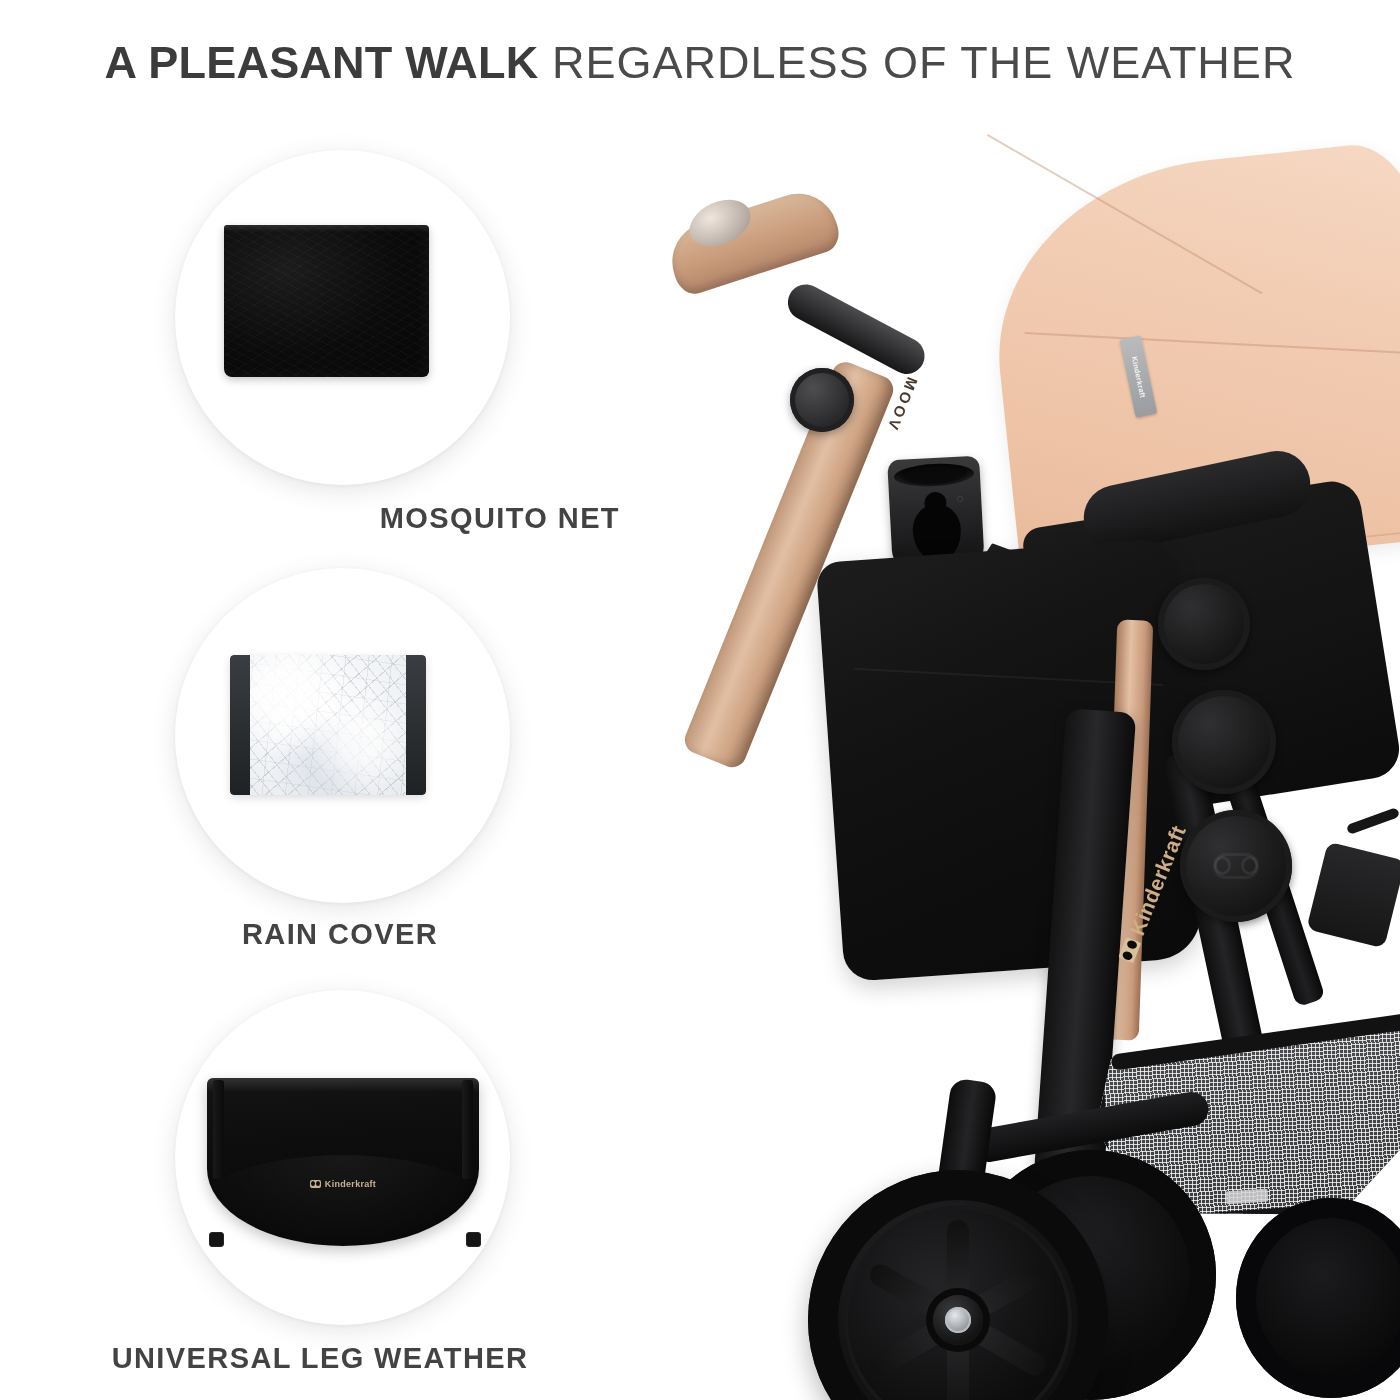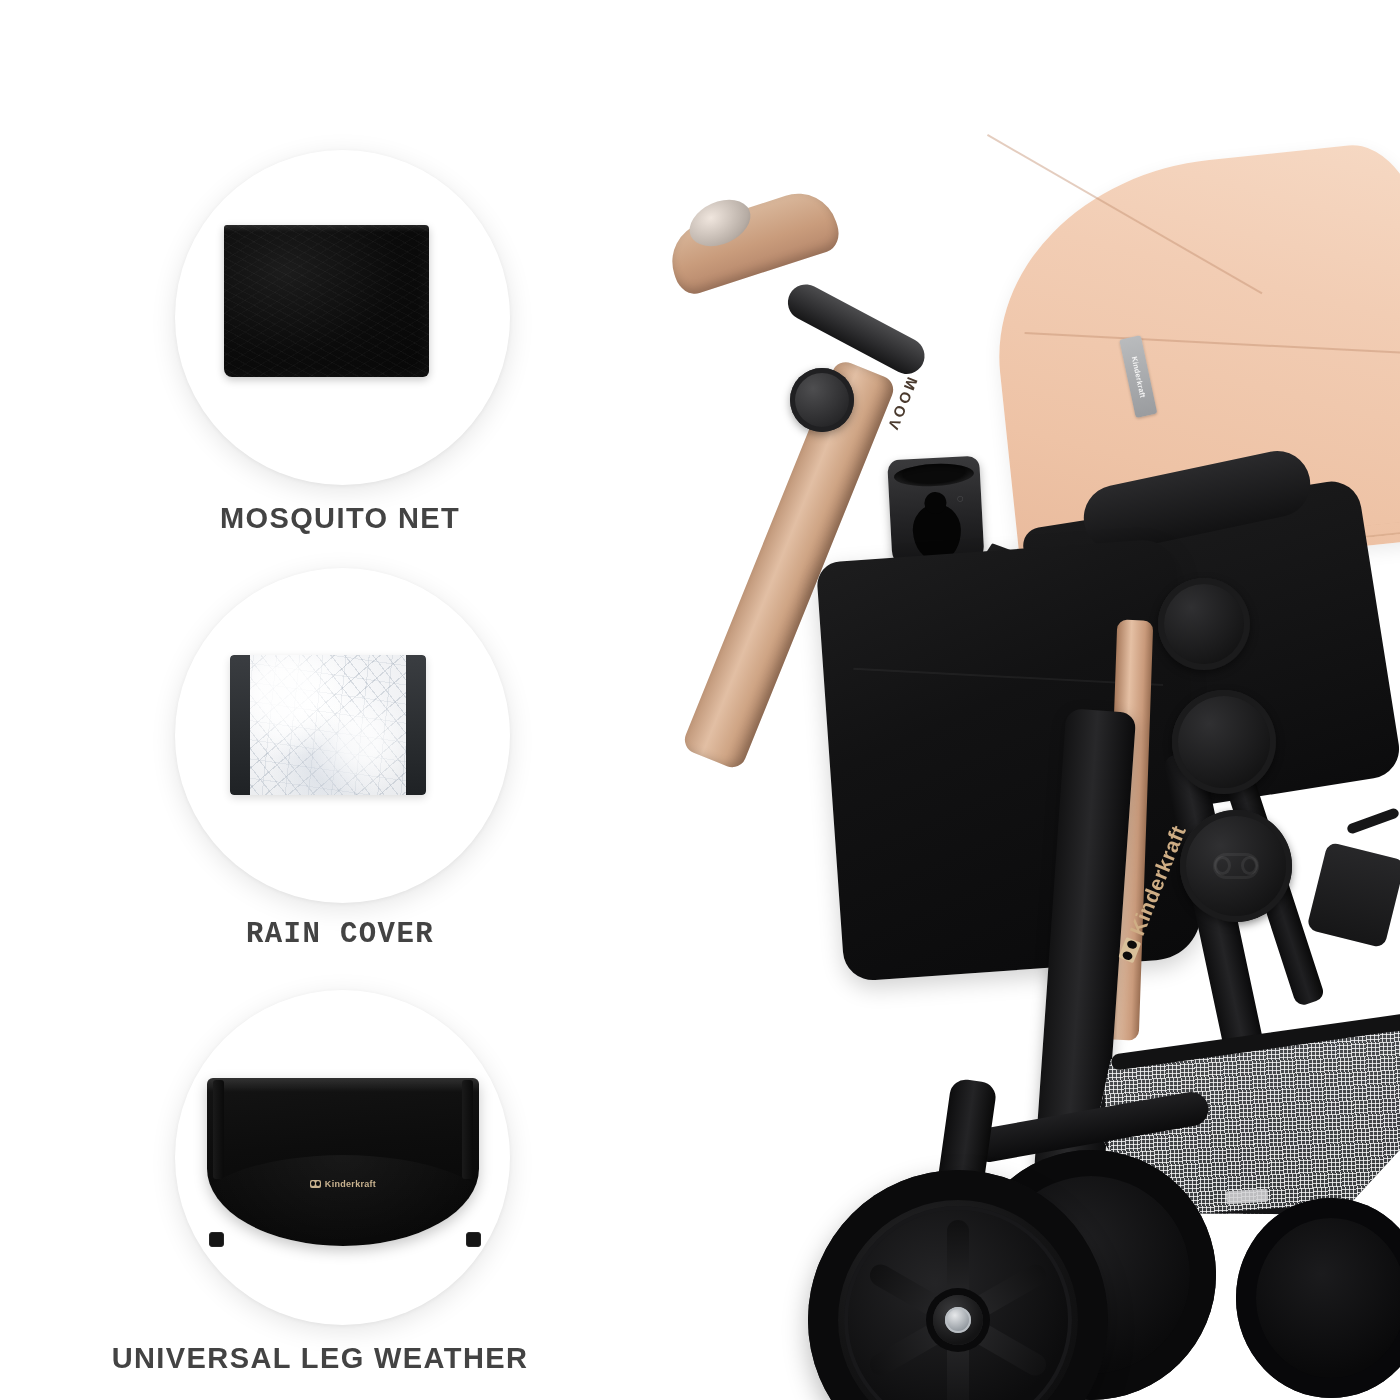--- a/index.html
+++ b/index.html
@@ -426,36 +426,39 @@
   .brake-bar{
     left:706px;top:666px;width:54px;height:10px;
     background:#161617;border-radius:5px;transform:rotate(-20deg);
   }
 </style>
 </head>
 <body>
 
 <div class="stage">
 
+  <div class="headline">
+    <span class="hl-bold">A PLEASANT WALK</span><span class="hl-light"> REGARDLESS OF THE WEATHER</span>
+  </div>
 
   <div class="acc">
     <div class="acc-circle" style="left:175px;top:150px;width:335px;height:335px;"></div>
     <div class="net" style="left:224px;top:225px;width:205px;height:152px;">
       <div class="net-fold"></div>
     </div>
-    <div class="acc-label" style="left:60px;top:502px;width:560px;">MOSQUITO NET</div>
+    <div class="acc-label" style="left:60px;top:502px;width:560px;text-align:right;">MOSQUITO NET</div>
   </div>
 
   <div class="acc">
     <div class="acc-circle" style="left:175px;top:568px;width:335px;height:335px;"></div>
     <div class="rain" style="left:230px;top:655px;width:196px;height:140px;">
       <div class="rain-edge l"></div>
       <div class="rain-edge r"></div>
     </div>
-    <div class="acc-label" style="left:60px;top:918px;width:560px;font-family:Liberation Mono, monospace;">RAIN COVER</div>
+    <div class="acc-label" style="left:60px;top:918px;width:560px;">RAIN COVER</div>
   </div>
 
   <div class="acc">
     <div class="acc-circle" style="left:175px;top:990px;width:335px;height:335px;"></div>
     <div class="warmer" style="left:207px;top:1078px;width:272px;height:168px;">
       <div class="warmer-strap l"></div>
       <div class="warmer-strap r"></div>
       <div class="warmer-logo">
         <span class="kk-mark"></span>
         <span>Kinderkraft</span>

